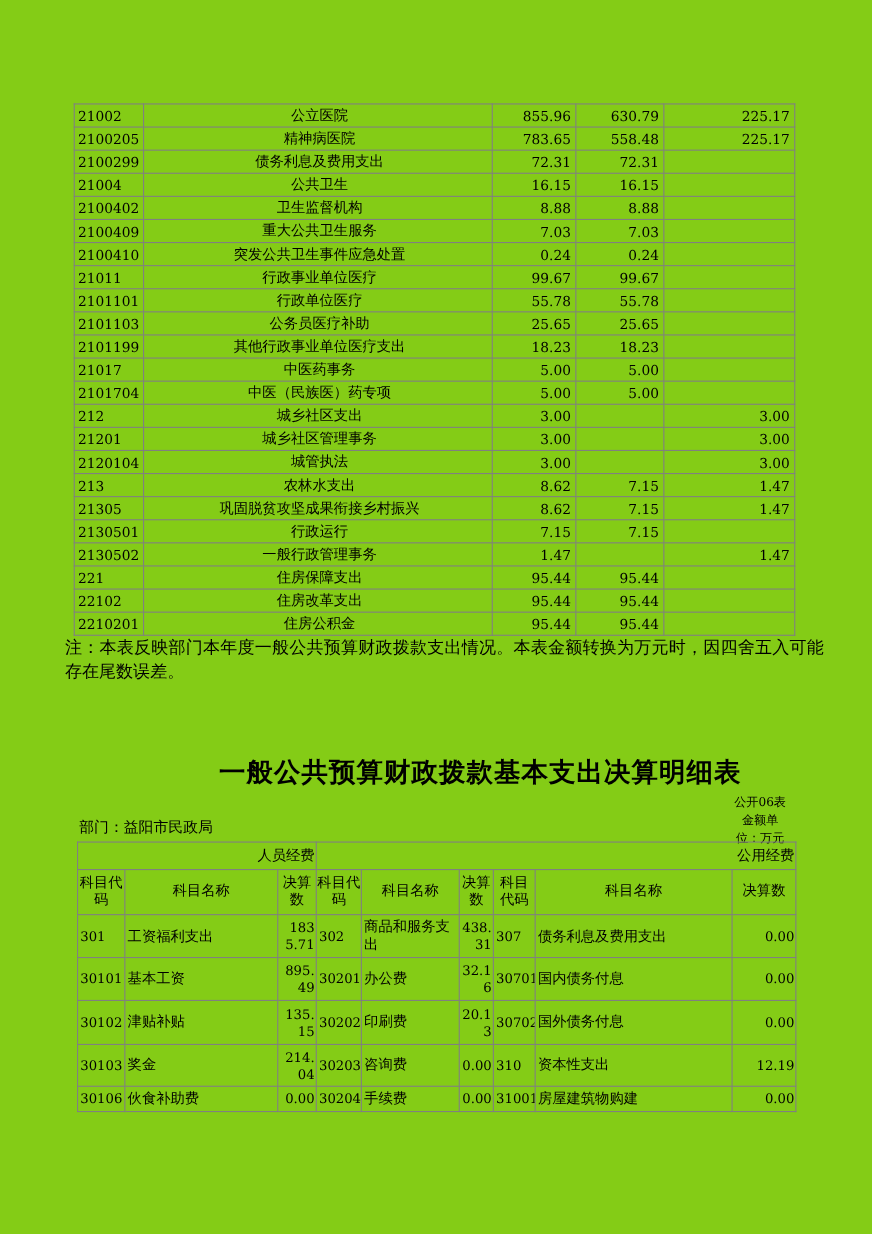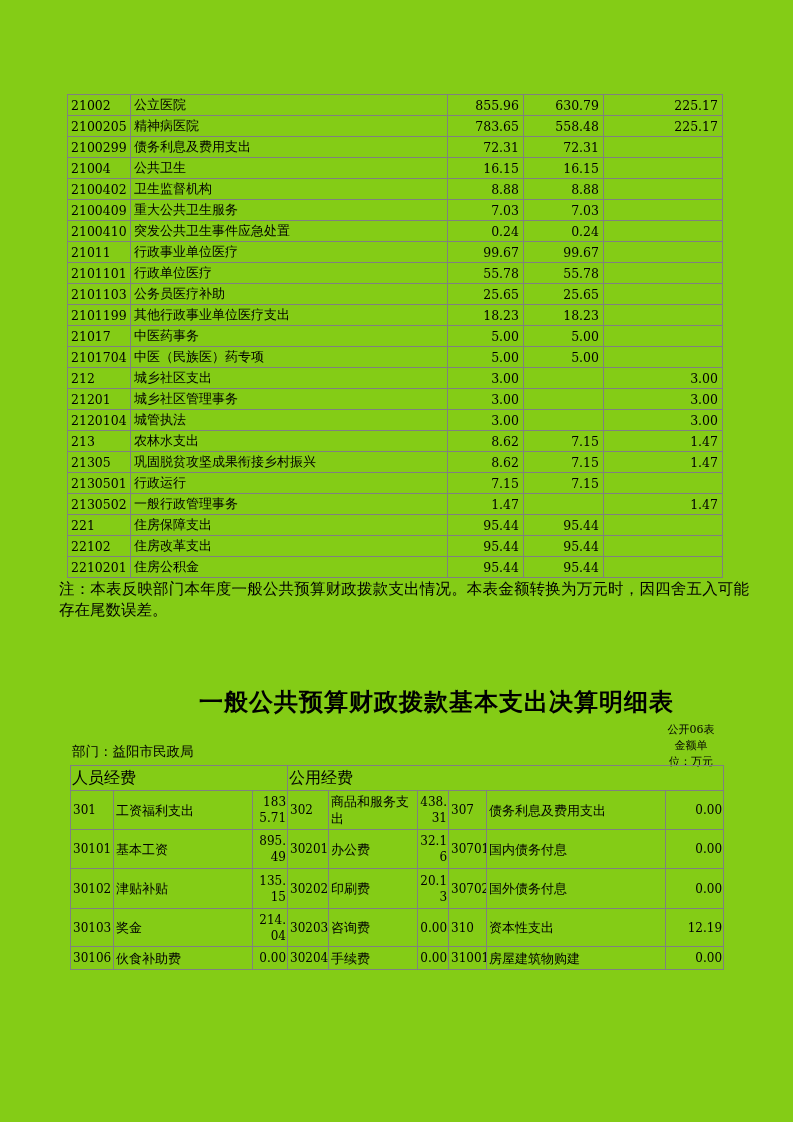--- a/index.html
+++ b/index.html
@@ -9,21 +9,21 @@
     font-family:"DejaVu Serif","Liberation Serif",serif;
     overflow:hidden;
   }
   table { border-collapse:collapse; table-layout:fixed; }
   td { border:1px solid #808080; overflow:hidden; vertical-align:middle; }
 
   
   #summary-table { position:absolute; left:67px; top:94px; width:655px; }
   #summary-table tr { height:21px; }
   td.sum-code { font-size:12.5px; padding:0 0 0 3px; }
-  td.sum-name { font-size:13px;  padding:0 0 0 3px; }
+  td.sum-name { font-size:13px;  padding:0 0 0 3px;text-align:center; }
   td.sum-num  { font-size:12.5px; text-align:right; padding:0 4px 0 0; }
 
   
   #note {
     position:absolute; left:59px; top:579px; width:690px;
     font-size:15.5px; line-height:21px; text-align:justify;
   }
 
   
   #detail-title {
@@ -34,21 +34,21 @@
     position:absolute; left:665px; top:722px; width:52px;
     font-size:11px; line-height:16px;text-align:center;
   }
   #dept {
     position:absolute; left:72px; top:743px;
     font-size:13.5px;
   }
 
   
   #detail-table { position:absolute; left:70px; top:765px; width:653px; }
-  #detail-table .grp td { height:22px; font-size:16px; text-align:left; }
+  #detail-table .grp td { height:22px; font-size:13px; text-align:right; }
   #detail-table .colhdr td {
     height:40px; font-size:13px; text-align:center; line-height:16px; padding:0;
   }
   #detail-table tbody.rows tr:nth-of-type(1) { height:39px;margin-top:32px; }
   #detail-table tbody.rows tr:nth-of-type(2) { height:39px; }
   #detail-table tbody.rows tr:nth-of-type(3) { height:40px; }
   #detail-table tbody.rows tr:nth-of-type(4) { height:38px;padding-left:16px; }
   #detail-table tbody.rows tr:nth-of-type(5) { height:23px; }
   td.d-code { font-size:12px; padding:0 0 0 2px; }
   td.d-name { font-size:13px; padding:0 2px; line-height:17px; }
@@ -277,20 +277,31 @@
         <col style="width:31px">
       <col style="width:38px">
         <col style="width:179px">
         <col style="width:58px">
     </colgroup>
     <tbody>
       <tr class="grp">
         <td colspan="3">人员经费</td>
         <td colspan="6">公用经费</td>
       </tr>
+      <tr class="colhdr">
+        <td>科目代码</td>
+        <td>科目名称</td>
+        <td>决算数</td>
+        <td>科目代码</td>
+        <td>科目名称</td>
+        <td>决算数</td>
+        <td>科目代码</td>
+        <td>科目名称</td>
+        <td>决算数</td>
+      </tr>
     </tbody>
     <tbody class="rows">
 
         <tr>
           <td class="d-code">301</td>
           <td class="d-name">工资福利支出</td>
           <td class="d-num">1835.71</td>
           <td class="d-code">302</td>
           <td class="d-name">商品和服务支出</td>
           <td class="d-num">438.31</td>

